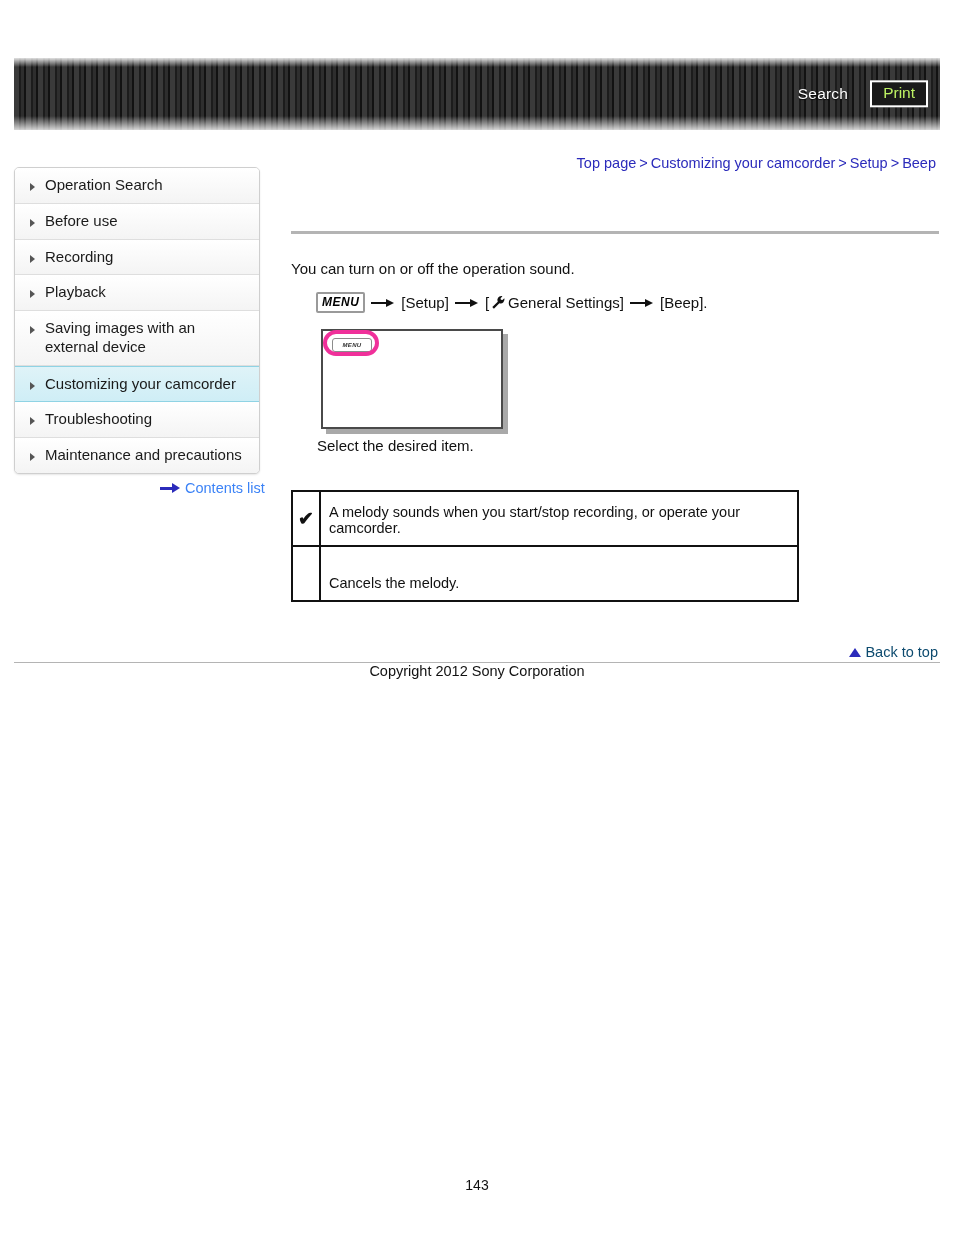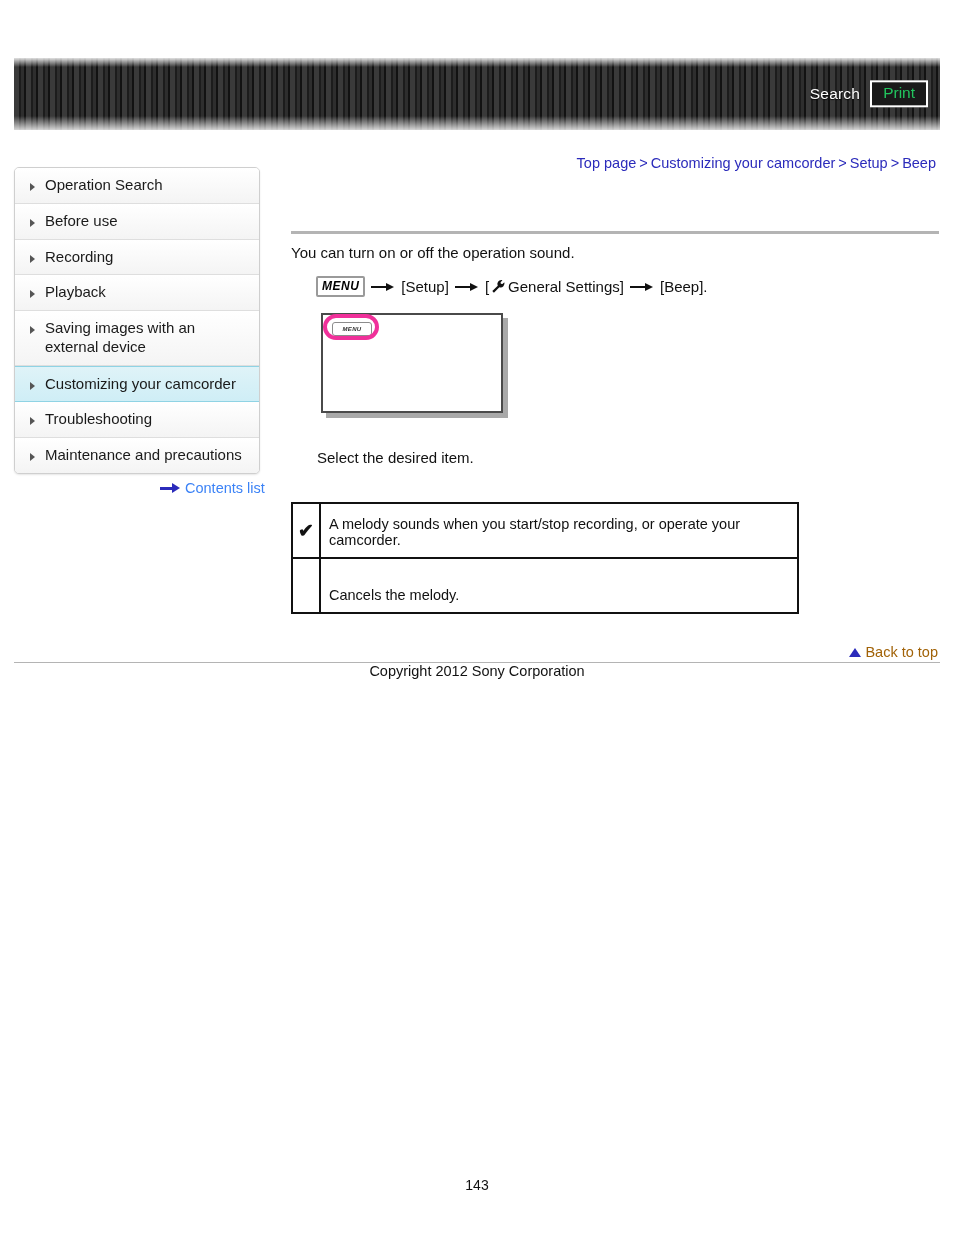--- a/index.html
+++ b/index.html
@@ -46,27 +46,28 @@
     gap: 10px;
   }
   .search-link {
     color: #ffffff;
     font-size: 15.5px;
     letter-spacing: 0.2px;
     text-shadow: 0 1px 1px rgba(0,0,0,0.8);
     cursor: pointer;
   }
   .print-button {
-    color: #22c55e;
+    color: #bef264;
     font-size: 15.5px;
     border: 2px solid #ffffff;
     background: #1a1a1a;
     padding: 1px 11px 3px 11px;
     cursor: pointer;
     line-height: 1.25;
+    margin-left: 12px;
   }
 
   
   .breadcrumb {
     position: absolute;
     right: 18px;
     top: 155px;
     font-size: 14.5px;
     color: #2b2bbb;
     white-space: nowrap;
@@ -163,21 +164,21 @@
     top: 167px;
     width: 648px;
   }
   .content-rule {
     height: 3px;
     background: #b4b4b4;
     margin: 64px 0 0 0;
   }
   .intro-text {
     font-size: 15px;
-    margin-top: 10px;
+    margin-top: 26px;
     color: #111111;
   }
   .menu-path {
     font-size: 15px;
     margin-top: 13px;
     margin-left: 25px;
     display: flex;
     align-items: center;
     flex-wrap: nowrap;
     gap: 6px;
@@ -267,21 +268,21 @@
     width: 56px;
     height: 26px;
     border: 4px solid #f0309a;
     border-radius: 13px;
     box-sizing: border-box;
     pointer-events: none;
   }
 
   .select-text {
     font-size: 15px;
-    margin-top: 32px;
+    margin-top: 4px;
     margin-left: 26px;
     color: #111111;
   }
 
   
   .options-table {
     margin-top: 36px;
     width: 508px;
     border-collapse: collapse;
     border: 2px solid #111111;
@@ -306,21 +307,21 @@
     height: 44px;
     padding: 0 0 9px 8px;
   }
 
   
   .back-to-top {
     position: absolute;
     right: 16px;
     top: 644px;
     font-size: 14.5px;
-    color: #a16207;
+    color: #0c4a6e;
     display: flex;
     align-items: center;
     gap: 4px;
     cursor: pointer;
   }
   .tri-up-icon {
     width: 0; height: 0;
     border-left: 6px solid transparent;
     border-right: 6px solid transparent;
     border-bottom: 9px solid #2b2bbb;

